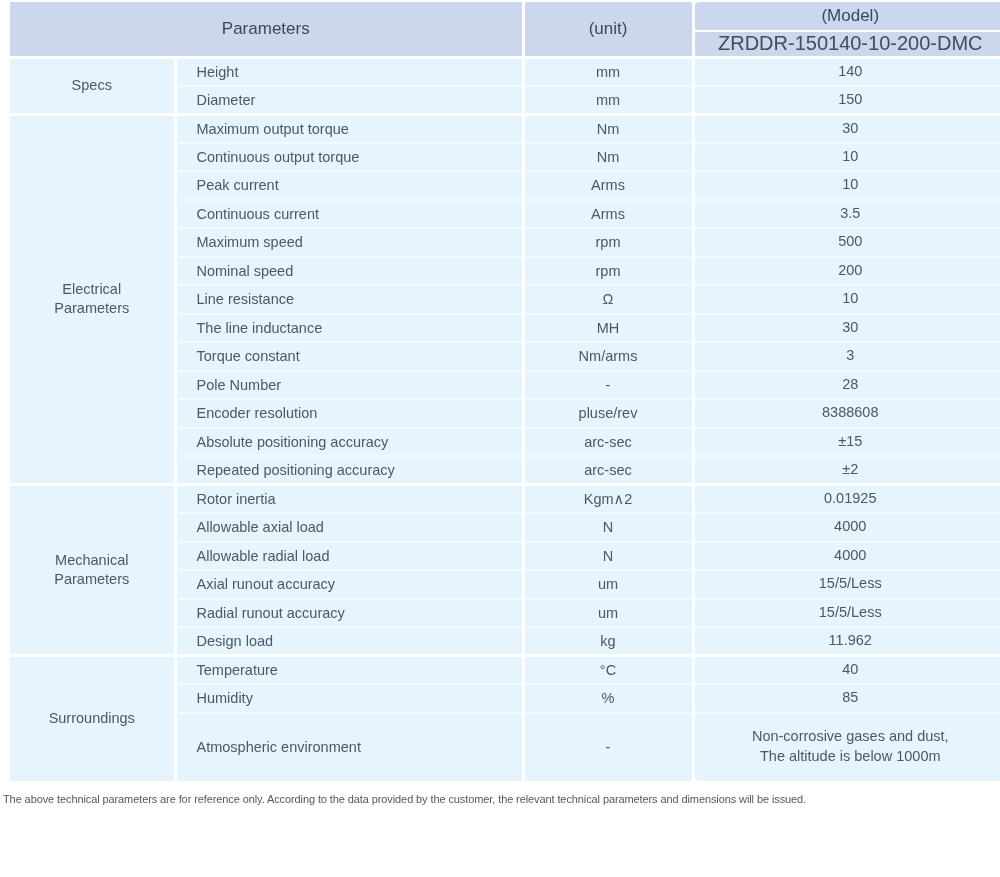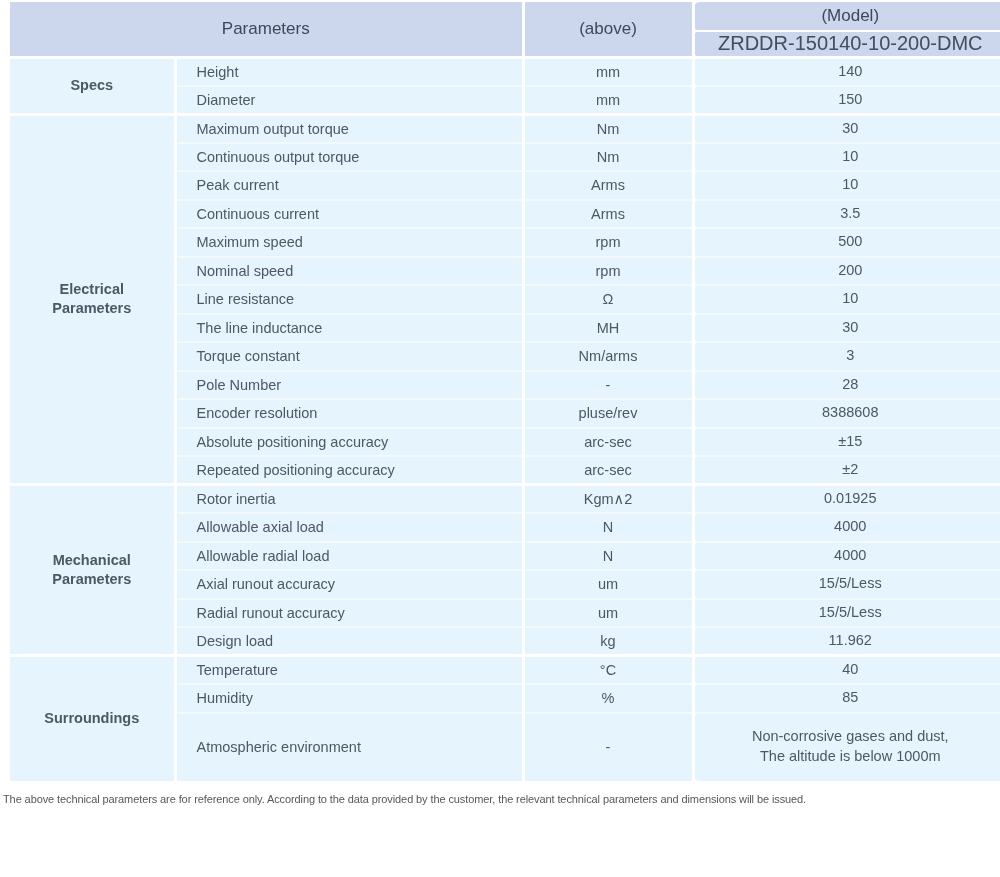--- a/index.html
+++ b/index.html
@@ -37,21 +37,21 @@
   tbody td {
     background: #e6f4fd;
     height: 28.5px;
     font-size: 14.5px;
     color: #4c5865;
     border-top: 2px solid #f3fafd;
   }
   tbody tr.sec-start td { border-top: 3px solid #ffffff; }
   td.param-cell { text-align: left; padding-left: 20px; }
   td.section-cell { text-align: center; }
-  .section-label { display: inline-block; max-width: 112px; line-height: 1.3; font-weight: bold; }
+  .section-label { display: inline-block; max-width: 112px; line-height: 1.3; }
   td.value-cell { white-space: pre-line; line-height: 1.35; }
   tr.tall td { height: 68px; }
   .footnote {
     margin-top: 12px;
     padding-left: 1px;
     font-size: 11px;
     color: #54585e;
     letter-spacing: -0.1px;
     white-space: nowrap;
   }
@@ -62,21 +62,21 @@
 <table class="spec">
   <colgroup>
     <col style="width:165px">
       <col style="width:348px">
       <col style="width:170px">
       <col style="width:313px">
   </colgroup>
   <thead>
     <tr class="head-top">
       <th colspan="2" rowspan="2">Parameters</th>
-      <th rowspan="2">(above)</th>
+      <th rowspan="2">(unit)</th>
       <th>(Model)</th>
     </tr>
     <tr class="head-sub">
       <th>ZRDDR-150140-10-200-DMC</th>
     </tr>
   </thead>
   <tbody>
 
     <tr class="sec-start">
       <td class="section-cell" rowspan="2"><span class="section-label">Specs</span></td>

